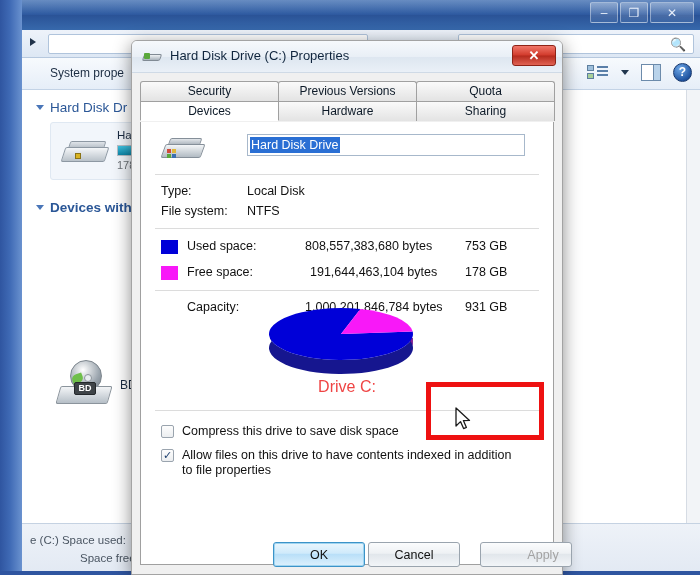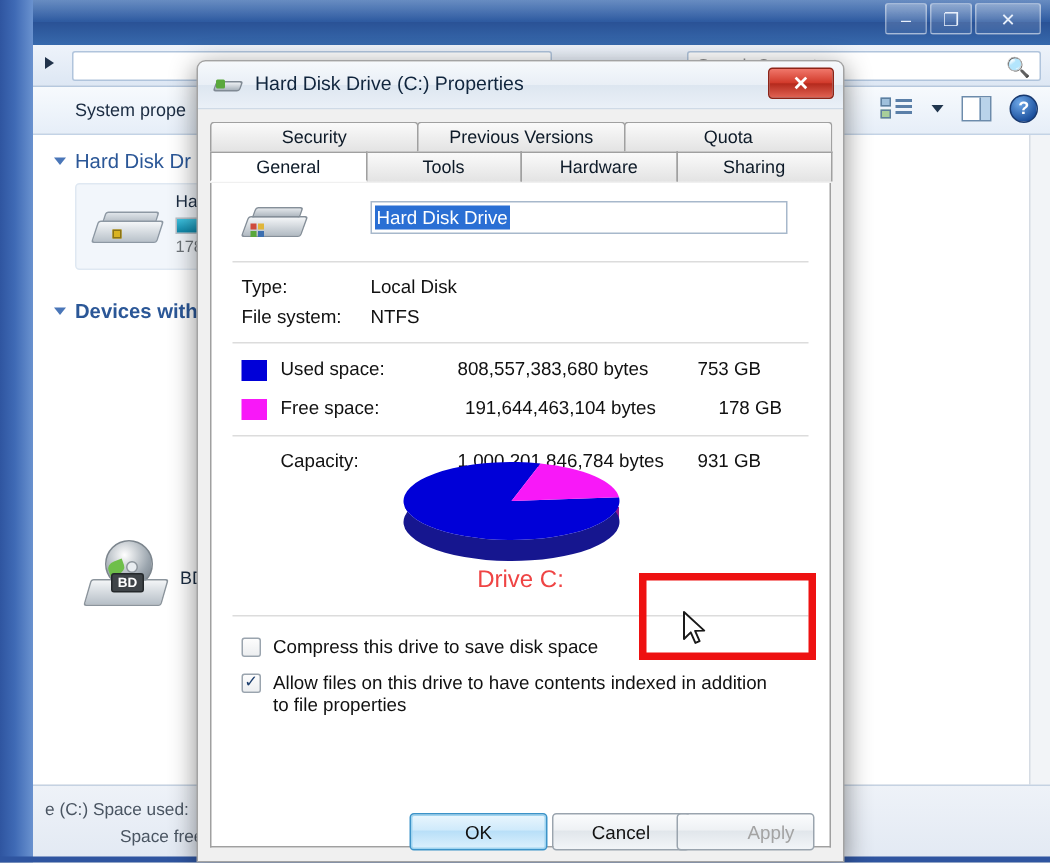--- a/index.html
+++ b/index.html
@@ -417,22 +417,21 @@
     <div class="dlg-close">✕</div>
   </div>
 
   <div class="tabs">
     <div class="tab-row row1">
       <div class="tab">Security</div>
       <div class="tab">Previous Versions</div>
       <div class="tab">Quota</div>
     </div>
     <div class="tab-row row2">
-      <div class="tab active">General</div>
-      <div class="tab">Tools</div>
+      <div class="tab active">Devices</div>
       <div class="tab">Hardware</div>
       <div class="tab">Sharing</div>
     </div>
   </div>
 
   <div class="tab-page">
 
     <div class="vol-icon">
       <div class="top"></div>
         <div class="body"></div>
@@ -457,21 +456,21 @@
     <div class="sep" style="top:106px;"></div>
 
     <div class="swatch used" style="left:20px; top:118px;"></div>
     <div class="row-label" style="left:46px; top:117px;">Used space:</div>
     <div class="row-value" style="left:164px; top:117px;">808,557,383,680 bytes</div>
     <div class="row-value" style="left:324px; top:117px;">753 GB</div>
 
     <div class="swatch free" style="left:20px; top:144px;"></div>
     <div class="row-label" style="left:46px; top:143px;">Free space:</div>
     <div class="row-value" style="left:169px; top:143px;">191,644,463,104 bytes</div>
-    <div class="row-value" style="left:338px; top:143px;">178 GB</div>
+    <div class="row-value" style="left:324px; top:143px;">178 GB</div>
 
     <div class="sep" style="top:168px;"></div>
 
     <div class="row-label" style="left:46px; top:178px;">Capacity:</div>
     <div class="row-value" style="left:164px; top:178px;">1,000,201,846,784 bytes</div>
     <div class="row-value" style="left:324px; top:178px;">931 GB</div>
 
     <div class="pie-wrap">
       <svg width="160" height="72" viewBox="0 0 160 72">
         <defs>
@@ -502,21 +501,21 @@
 
     <div class="chk-row" style="left:20px; top:326px; width:362px;">
       <span class="chk">✓</span>
       <span class="chk-label">Allow files on this drive to have contents indexed in addition to file properties</span>
     </div>
   </div>
 
   <div class="btn-row">
     <div class="dbtn default" style="left:141px;">OK</div>
     <div class="dbtn" style="left:236px;">Cancel</div>
-    <div class="dbtn disabled" style="left:319px;padding-left:34px;">Apply</div>
+    <div class="dbtn disabled" style="left:348px;padding-left:34px;">Apply</div>
   </div>
 </div>
 
 <div class="red-box"></div>
 <div class="cursor">
   <svg width="18" height="26" viewBox="0 0 18 26">
     <path d="M1,1 L1,19 L5.5,14.6 L8.6,21.6 L11.4,20.4 L8.4,13.6 L14.5,13.4 Z" fill="#ffffff" stroke="#1a1a1a" stroke-width="1.3" stroke-linejoin="round"></path>
   </svg>
 </div>
 

